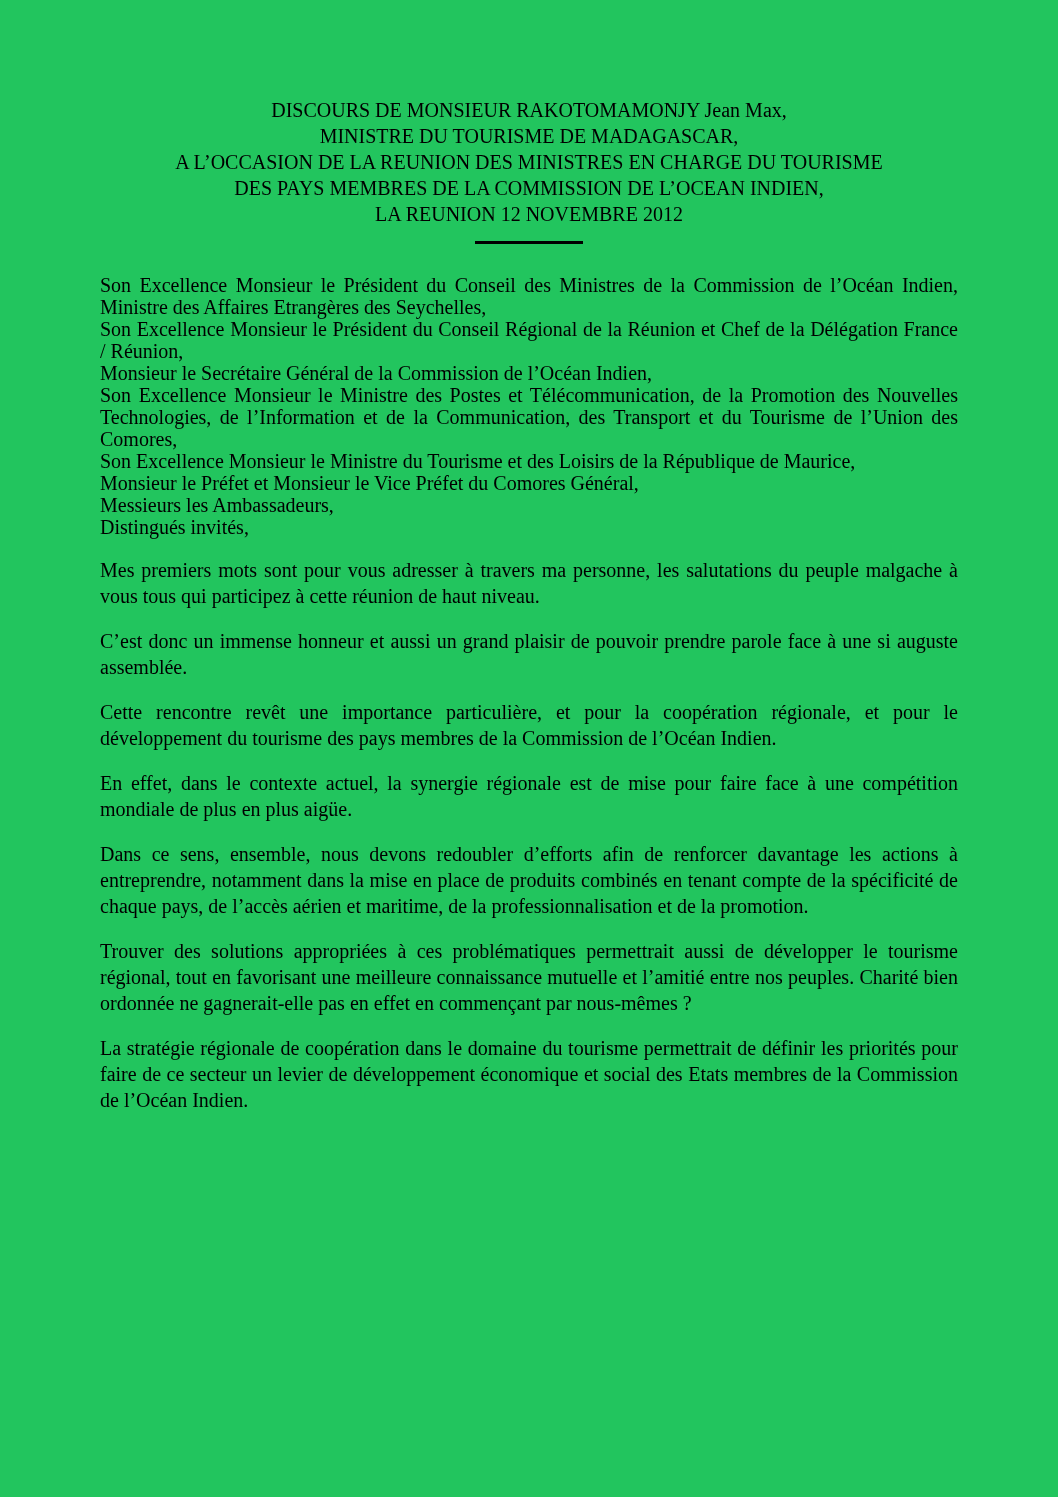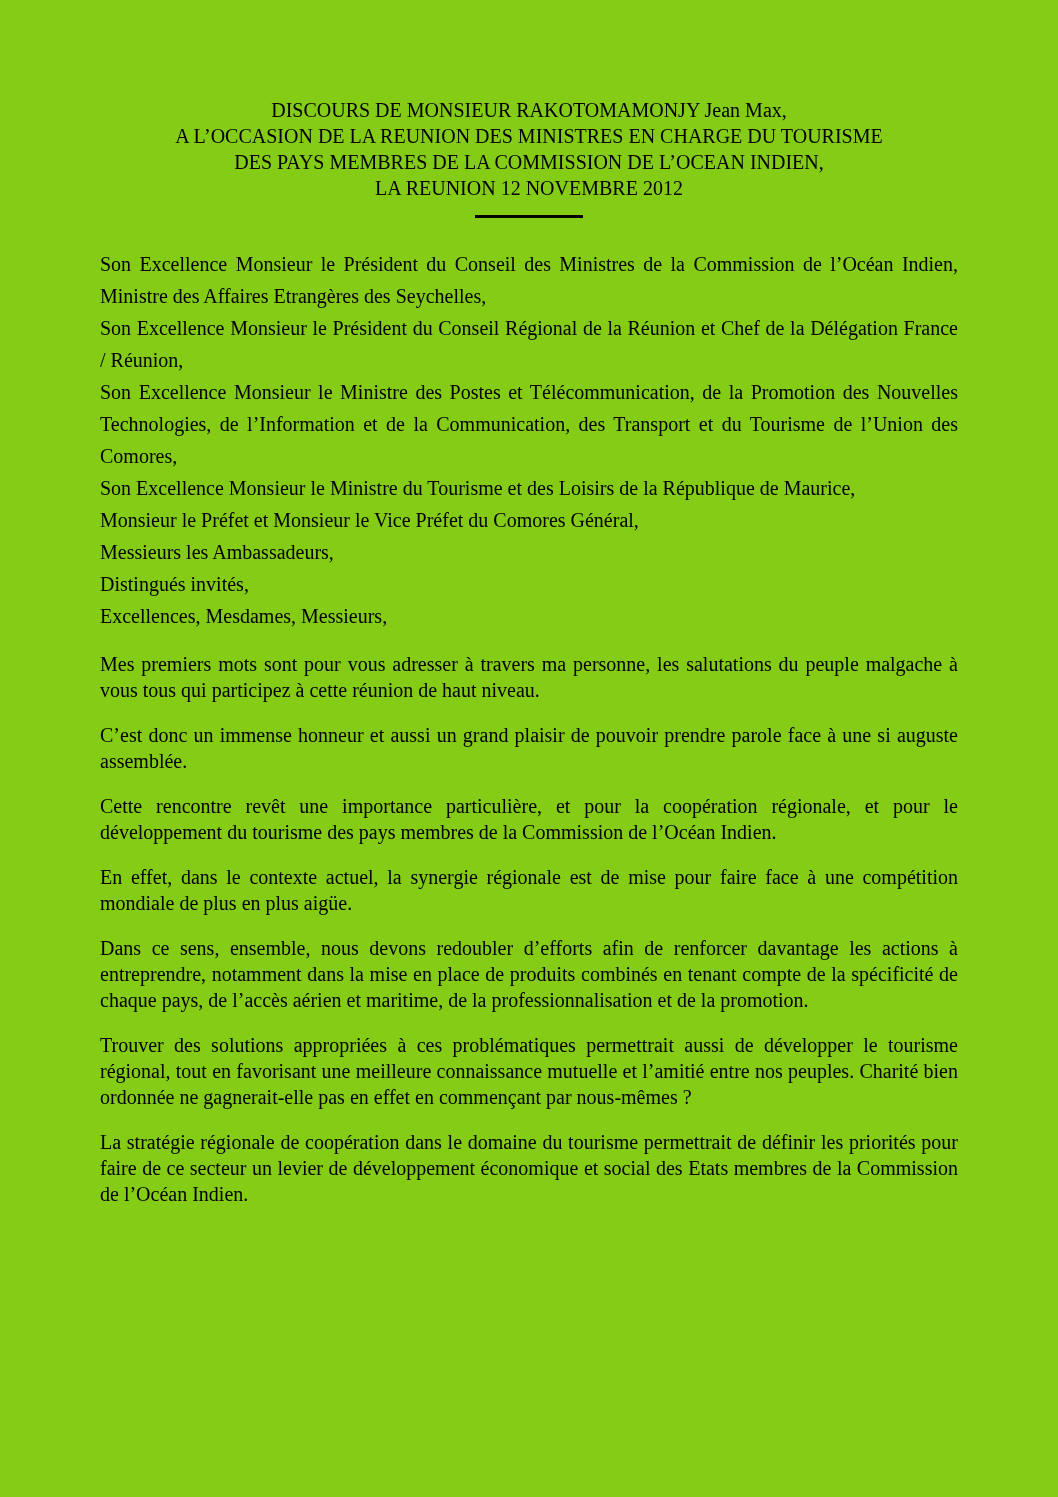--- a/index.html
+++ b/index.html
@@ -4,21 +4,21 @@
 <style>
   html, body {
     margin: 0;
     padding: 0;
     background: #ffffff;
   }
   .page {
     position: relative;
     width: 1058px;
     height: 1497px;
-    background: #84cc16;
+    background: #22c55e;
     color: #000000;
     font-family: "Liberation Serif", "DejaVu Serif", serif;
     overflow: hidden;
     box-sizing: border-box;
   }
   .content {
     padding: 97px 100px 0 100px;
   }
   .title-block {
     text-align: center;
@@ -31,57 +31,58 @@
   }
   .separator {
     width: 108px;
     height: 3px;
     background: #000000;
     margin: 14px auto 30px auto;
   }
   .salutations p {
     margin: 0;
     font-size: 20px;
-    line-height: 32px;
+    line-height: 22px;
     text-align: justify;
   }
   .speech-body {
     margin-top: 16px;
   }
   .speech-body p {
     margin: 19px 0 0 0;
     font-size: 20px;
     line-height: 26px;
     text-align: justify;
   }
 </style>
 </head>
 <body>
 
 <div class="page">
   <div class="content">
 
     <header class="title-block">
       <div class="title-line">DISCOURS DE MONSIEUR RAKOTOMAMONJY Jean Max,</div>
+      <div class="title-line">MINISTRE DU TOURISME DE MADAGASCAR,</div>
       <div class="title-line">A L’OCCASION DE LA REUNION DES MINISTRES EN CHARGE DU TOURISME</div>
       <div class="title-line">DES PAYS MEMBRES DE LA COMMISSION DE L’OCEAN INDIEN,</div>
       <div class="title-line">LA REUNION 12 NOVEMBRE 2012</div>
     </header>
 
     <div class="separator"></div>
 
     <section class="salutations">
       <p>Son Excellence Monsieur le Président du Conseil des Ministres de la Commission de l’Océan Indien, Ministre des Affaires Etrangères des Seychelles,</p>
       <p>Son Excellence Monsieur le Président du Conseil Régional de la Réunion et Chef de la Délégation France / Réunion,</p>
+      <p>Monsieur le Secrétaire Général de la Commission de l’Océan Indien,</p>
       <p>Son Excellence Monsieur le Ministre des Postes et Télécommunication, de la Promotion des Nouvelles Technologies, de l’Information et de la Communication, des Transport et du Tourisme de l’Union des Comores,</p>
       <p>Son Excellence Monsieur le Ministre du Tourisme et des Loisirs de la République de Maurice,</p>
       <p>Monsieur le Préfet et Monsieur le Vice Préfet du Comores Général,</p>
       <p>Messieurs les Ambassadeurs,</p>
       <p>Distingués invités,</p>
-      <p>Excellences, Mesdames, Messieurs,</p>
     </section>
 
     <section class="speech-body">
       <p>Mes premiers mots sont pour vous adresser à travers ma personne, les salutations du peuple malgache à vous tous qui participez à cette réunion de haut niveau.</p>
       <p>C’est donc un immense honneur et aussi un grand plaisir de pouvoir prendre parole face à une si auguste assemblée.</p>
       <p>Cette rencontre revêt une importance particulière, et pour la coopération régionale, et pour le développement du tourisme des pays membres de la Commission de l’Océan Indien.</p>
       <p>En effet, dans le contexte actuel, la synergie régionale est de mise pour faire face à une compétition mondiale de plus en plus aigüe.</p>
       <p>Dans ce sens, ensemble, nous devons redoubler d’efforts afin de renforcer davantage les actions à entreprendre, notamment dans la mise en place de produits combinés en tenant compte de la spécificité de chaque pays, de l’accès aérien et maritime, de la professionnalisation et de la promotion.</p>
       <p>Trouver des solutions appropriées à ces problématiques permettrait aussi de développer le tourisme régional, tout en favorisant une meilleure connaissance mutuelle et l’amitié entre nos peuples. Charité bien ordonnée ne gagnerait-elle pas en effet en commençant par nous-mêmes ?</p>
       <p>La stratégie régionale de coopération dans le domaine du tourisme permettrait de définir les priorités pour faire de ce secteur un levier de développement économique et social des Etats membres de la Commission de l’Océan Indien.</p>

